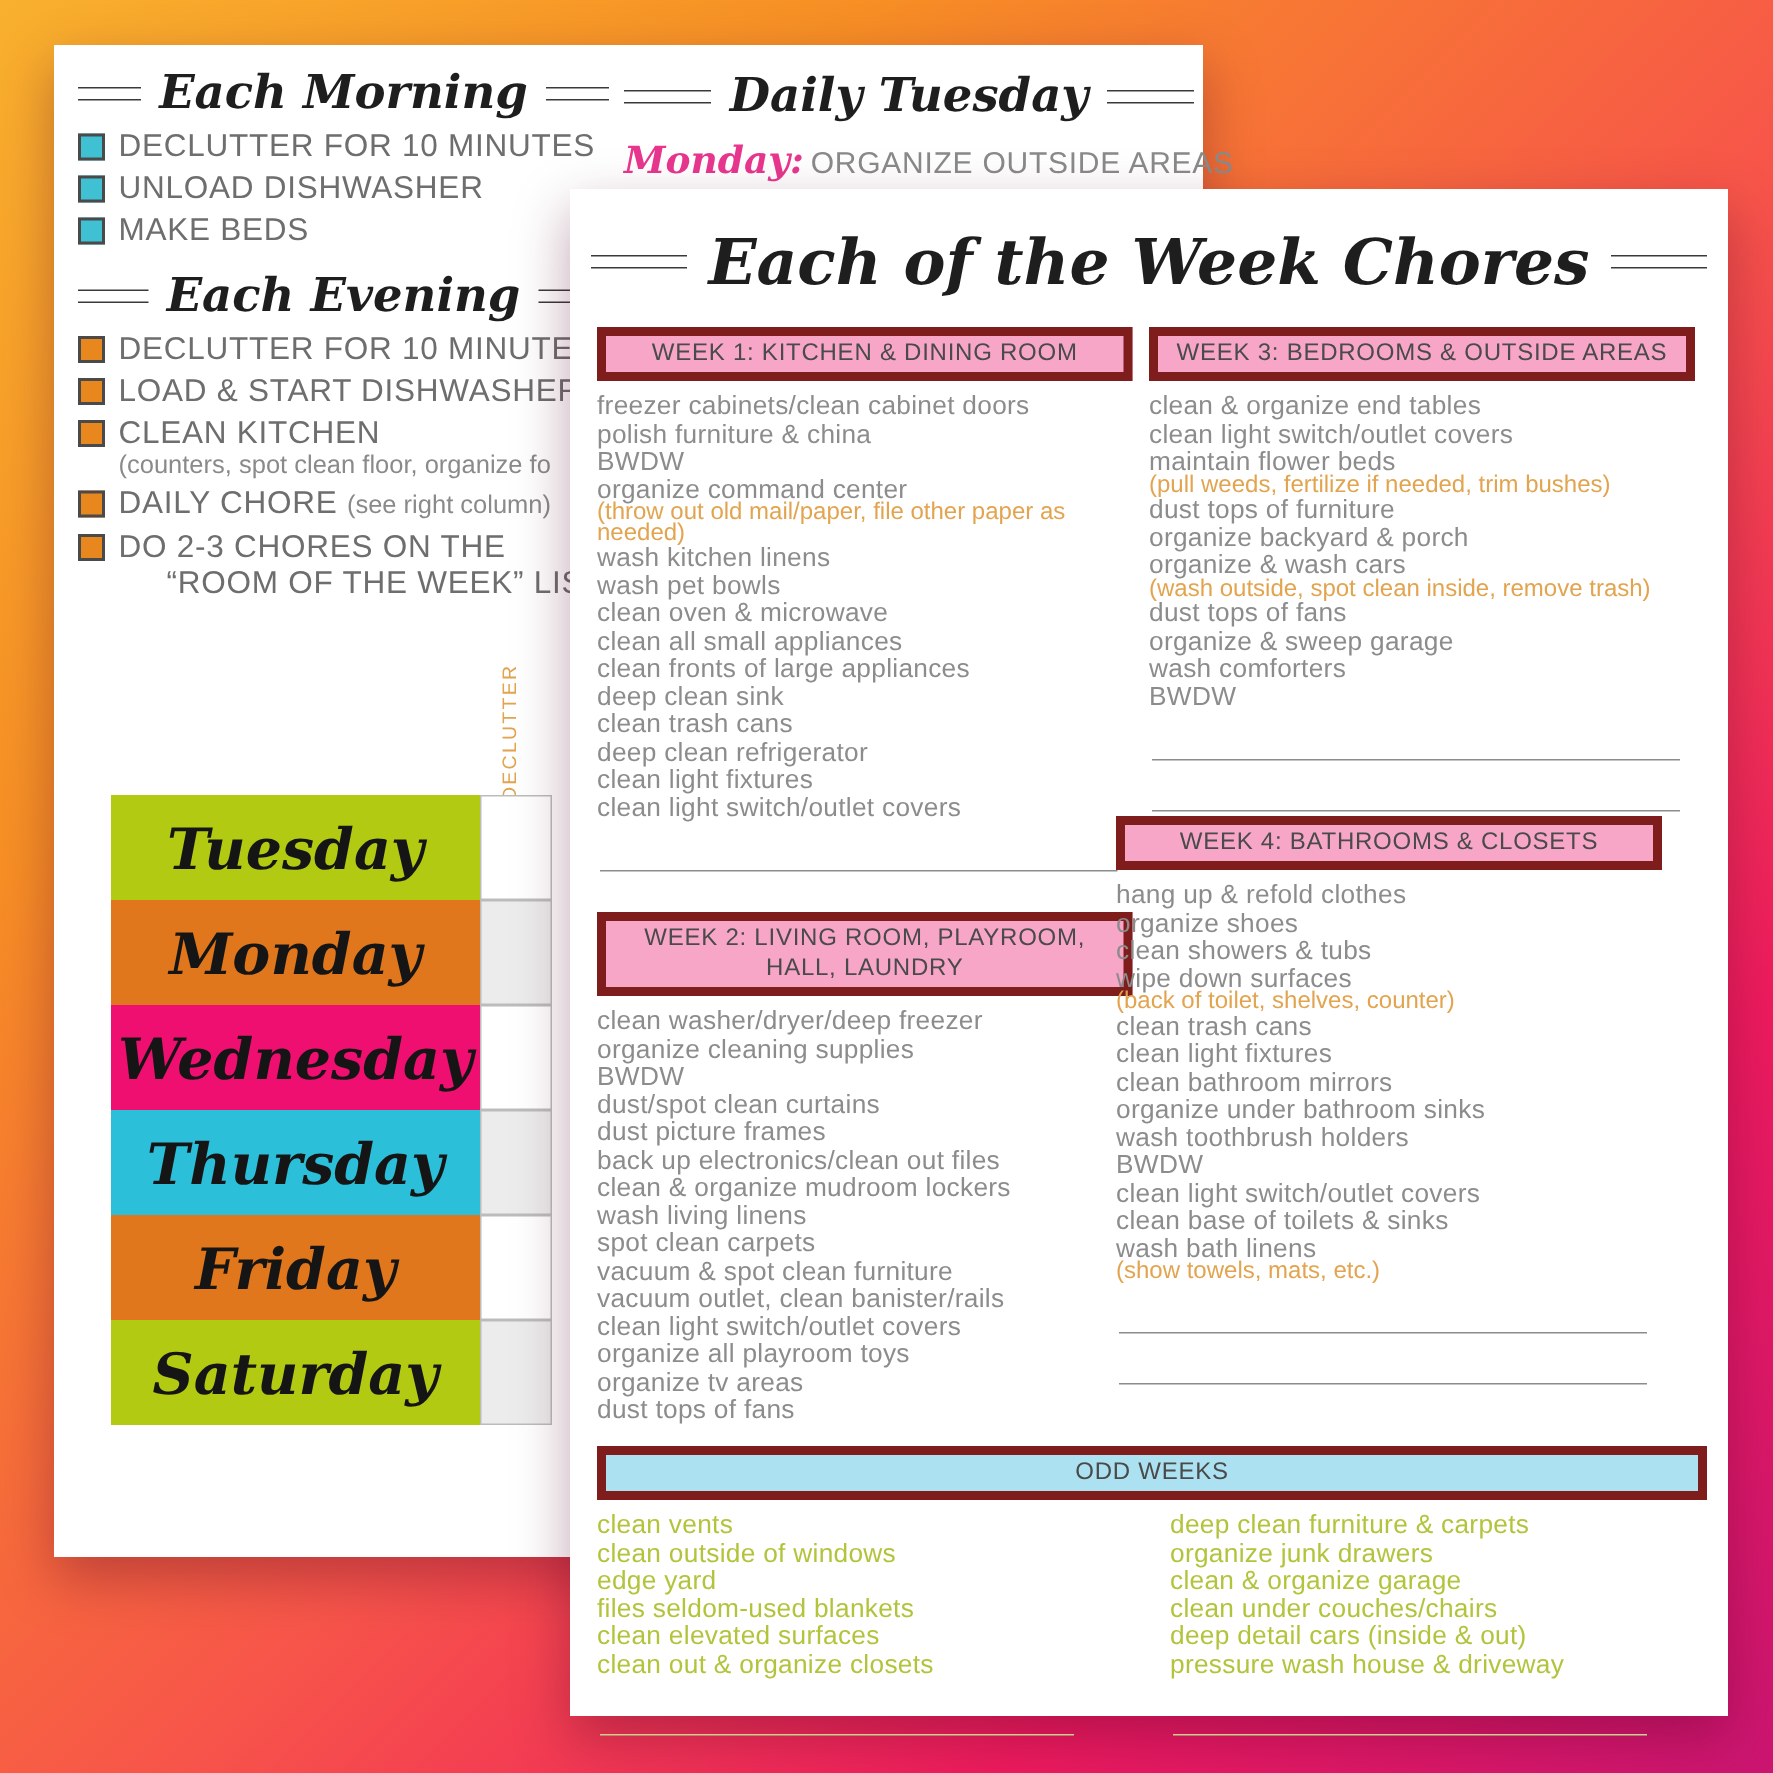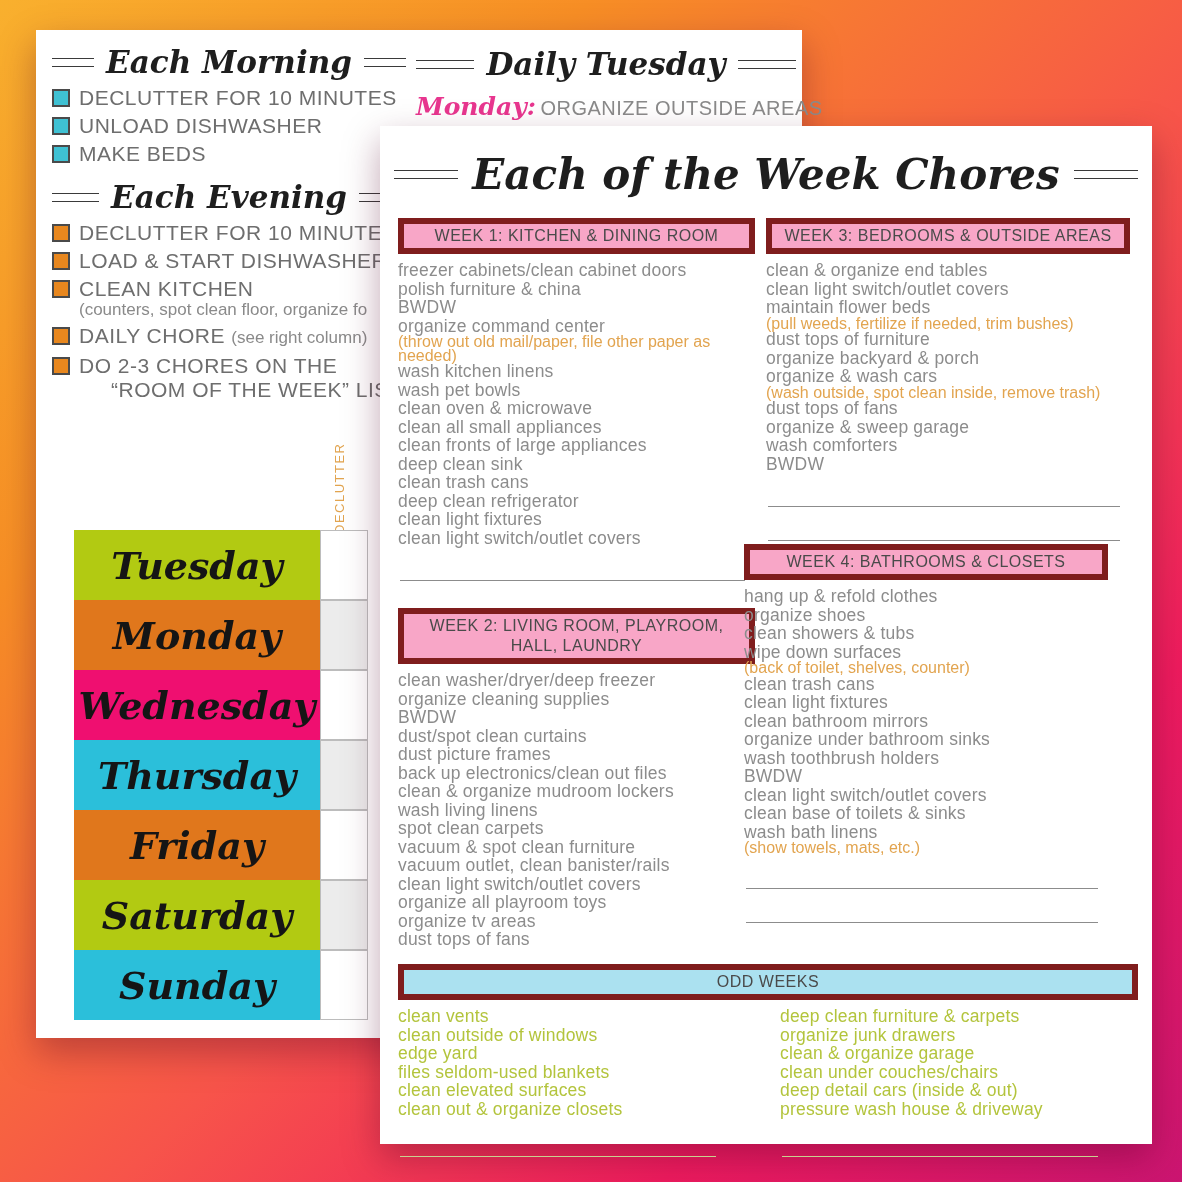--- a/index.html
+++ b/index.html
@@ -210,26 +210,20 @@
         <div class="day-cell"></div>
       </div>
 
       <div class="day-row">
         <div class="day-bar" style="background-color: rgb(178, 202, 18);">
           <span class="day-name">Saturday</span>
         </div>
         <div class="day-cell"></div>
       </div>
 
-      <div class="day-row">
-        <div class="day-bar" style="background-color: rgb(43, 191, 218);">
-          <span class="day-name">Sunday</span>
-        </div>
-        <div class="day-cell"></div>
-      </div>
     </div>
 </div>
 
 <div class="page front-page">
 
   <div class="fp-title">
     <span class="rule"></span>
     <span class="script-text">Each of the Week Chores</span>
     <span class="rule"></span>
   </div>

